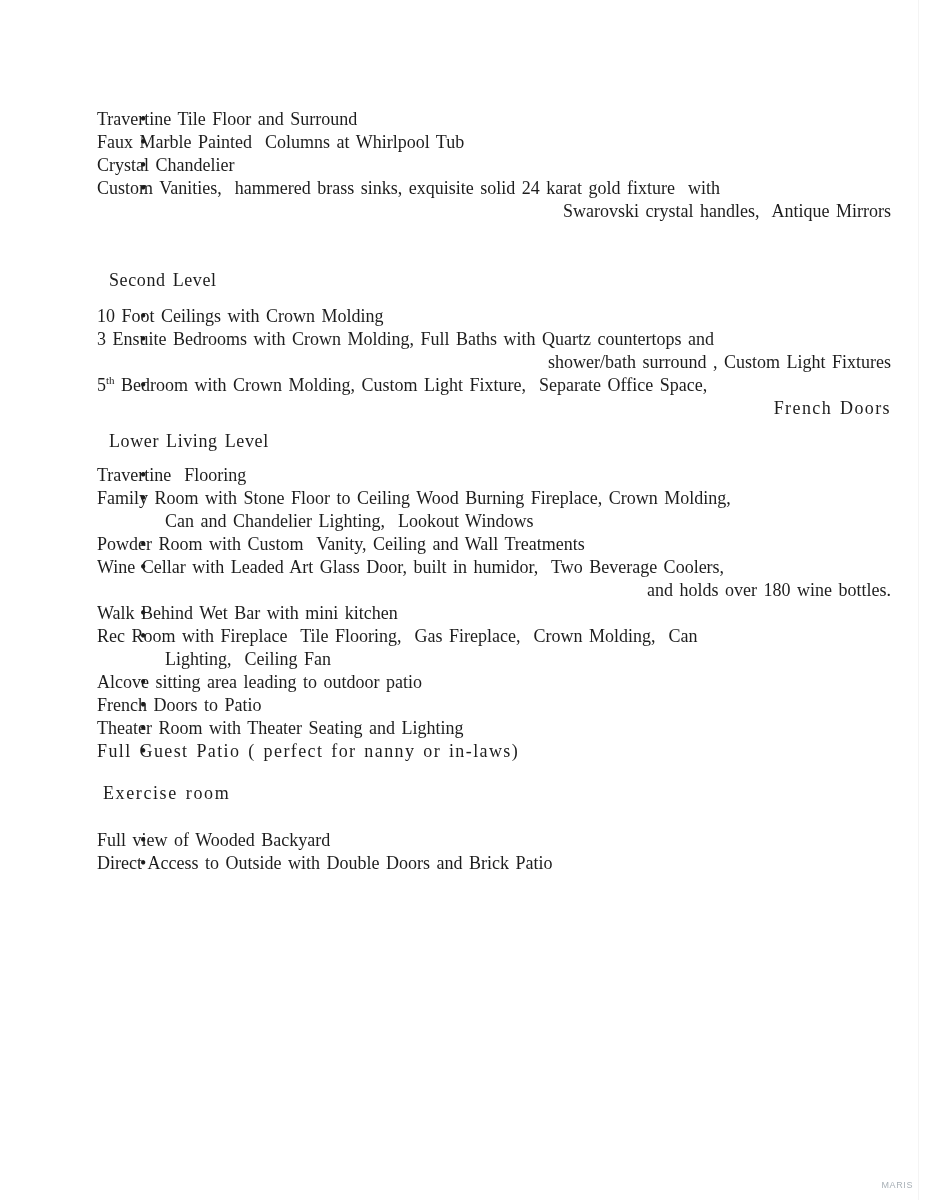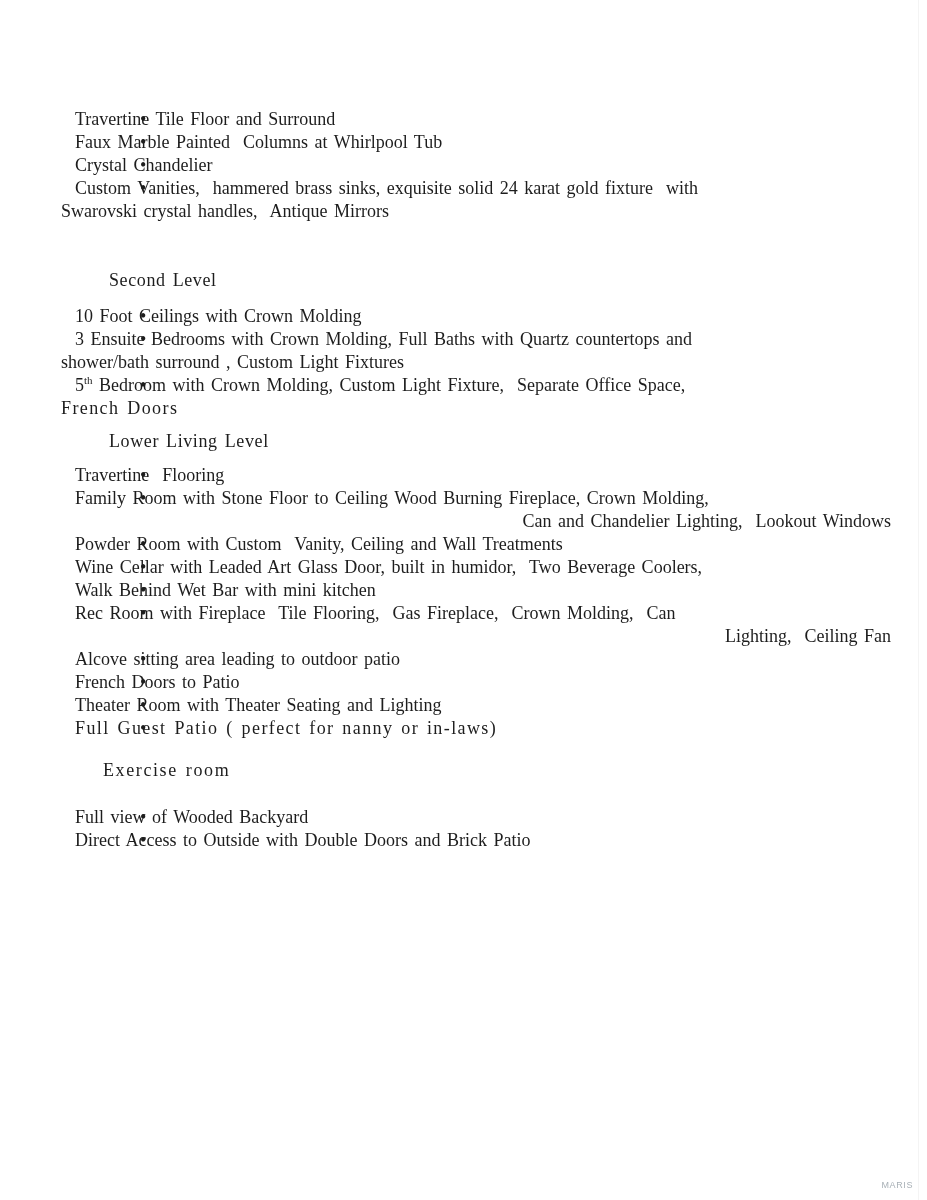--- a/index.html
+++ b/index.html
@@ -18,33 +18,33 @@
   .doc { position: absolute; top: 0; left: 0; right: 0; }
   .section { display: block; }
   .heading {
     padding-left: 109px;
     letter-spacing: 0.6px;
     white-space: pre-wrap;
   }
   .heading.spaced { letter-spacing: 1.6px; padding-left: 103px; }
   .line {
     position: relative;
-    padding-left: 75px;
+    padding-left: 97px;
     padding-right: 36px;
     white-space: pre-wrap;
   }
   .line.bullet::before {
     content: "\2022";
     position: absolute;
     left: 140px;
     top: 0;
     font-size: 18px;
   }
-  .line.margin { padding-left: 61px; }
-  .line.text { padding-left: 165px; text-align: right; }
+  .line.margin { padding-left: 61px; text-align: right; }
+  .line.text { padding-left: 165px; }
   .line.spaced { letter-spacing: 1.4px; }
   sup { font-size: 11px; line-height: 0; }
   
   .section:nth-child(1) .list { margin-top: 108px; }
   .section:nth-child(2) .heading { margin-top: 46px; }
   .section:nth-child(2) .list { margin-top: 13px; }
   .section:nth-child(3) .heading { margin-top: 10px; }
   .section:nth-child(3) .list { margin-top: 11px; }
   .section:nth-child(4) .heading { margin-top: 19px; }
   .section:nth-child(4) .list { margin-top: 24px; }
@@ -112,20 +112,21 @@
           </div>
           <div class="item">
             <div class="line bullet">Family Room with Stone Floor to Ceiling Wood Burning Fireplace, Crown Molding,</div>
             <div class="line text">Can and Chandelier Lighting,  Lookout Windows</div>
           </div>
           <div class="item">
             <div class="line bullet">Powder Room with Custom  Vanity, Ceiling and Wall Treatments</div>
           </div>
           <div class="item">
             <div class="line bullet">Wine Cellar with Leaded Art Glass Door, built in humidor,  Two Beverage Coolers,</div>
+            <div class="line margin">and holds over 180 wine bottles.</div>
           </div>
           <div class="item">
             <div class="line bullet">Walk Behind Wet Bar with mini kitchen</div>
           </div>
           <div class="item">
             <div class="line bullet">Rec Room with Fireplace  Tile Flooring,  Gas Fireplace,  Crown Molding,  Can</div>
             <div class="line text">Lighting,  Ceiling Fan</div>
           </div>
           <div class="item">
             <div class="line bullet">Alcove sitting area leading to outdoor patio</div>

